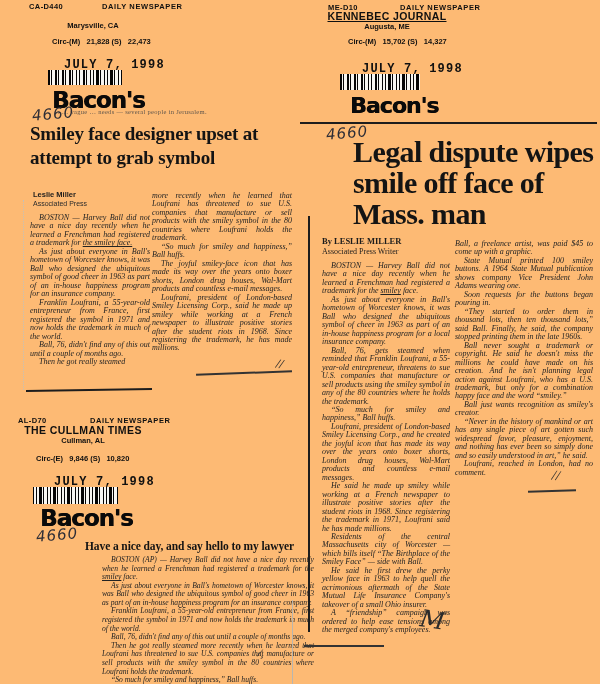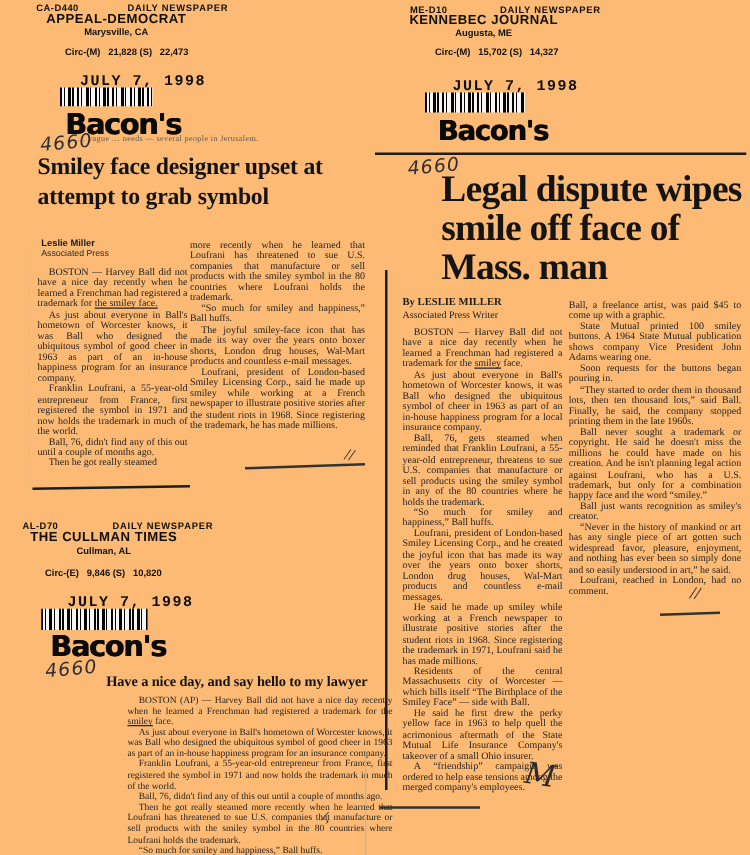--- a/index.html
+++ b/index.html
@@ -24,21 +24,21 @@
       font-size:23px;letter-spacing:-1px;color:#0a0a0a;text-shadow:.6px 0 0 #0a0a0a;}
   
   .headline{font-weight:bold;color:#141414;}
   .hl1{font-size:19px;line-height:24px;letter-spacing:-.2px;}
   .hl2{font-size:30px;line-height:31px;letter-spacing:-.6px;}
   .hl3{font-size:11.5px;letter-spacing:-.1px;}
   .by-sans{font-family:"Liberation Sans","DejaVu Sans",sans-serif;font-weight:bold;font-size:7.5px;}
   .by-sans2{font-family:"Liberation Sans","DejaVu Sans",sans-serif;font-size:7px;color:#2b2b2b;}
   .by-serif{font-weight:bold;font-size:8.5px;}
   .by-serif2{font-size:8px;}
-  .art{font-size:8px;line-height:1.06;text-align:justify;color:#232323;}
+  .art{font-size:8px;line-height:1.06;text-align:justify;color:#232323;font-style:italic;}
   .art p{margin:0;text-indent:9px;}
   .art-sm{font-size:7.6px;line-height:1.13;}
   .u{text-decoration:underline;}
   .cutoff{font-size:6.5px;color:#454545;letter-spacing:.3px;white-space:nowrap;overflow:hidden;opacity:.85;}
   
   .hand{font-family:"DejaVu Sans","Liberation Sans",sans-serif;font-style:italic;
       color:#2d2d36;font-size:15px;transform:rotate(-5deg);letter-spacing:1px;}
   .penmark{font-style:italic;color:#2b2b2b;}
   
   .hline{background:#1d1d1d;height:2px;}
@@ -46,21 +46,20 @@
   .thin{height:1.5px;background:#333;}
   .faint{background:#b9b6ae;}
 </style>
 </head>
 <body>
 
 <div id="scan">
 
   <div class="abs hsans code" style="left:29px;top:2px;">CA-D440</div>
   <div class="abs hsans ptype" style="left:102px;top:2px;">DAILY NEWSPAPER</div>
-  <div class="abs hsans pname" style="left:18px;top:9px;width:150px;">APPEAL-DEMOCRAT</div>
   <div class="abs hsans pcity" style="left:18px;top:21px;width:150px;">Marysville, CA</div>
   <div class="abs hsans circ" style="left:52px;top:37px;">Circ-(M)   21,828 (S)   22,473</div>
   <div class="abs hsans date" style="left:64px;top:58px;">JULY 7, 1998</div>
   <div class="abs barcode" style="left:48px;top:70px;width:74px;"></div>
   <div class="abs bacons" style="left:52px;top:87px;">Bacon's</div>
 
   <div class="abs cutoff" style="left:55px;top:108px;width:195px;">…… vague … needs —  several people in Jerusalem.</div>
   <div class="abs hand" style="left:32px;top:105px;">4660</div>
 
   <div class="abs headline hl1" style="left:30px;top:122px;width:232px;">Smiley face designer upset at attempt to grab symbol</div>
@@ -107,21 +106,21 @@
     <p>Ball, 76, didn't find any of this out until a couple of months ago.</p>
     <p>Then he got really steamed more recently when he learned that Loufrani has threatened to sue U.S. companies that manufacture or sell products with the smiley symbol in the 80 countries where Loufrani holds the trademark.</p>
     <p>“So much for smiley and happiness,” Ball huffs.</p>
   </div>
   <div class="abs penmark" style="left:258px;top:646px;font-size:12px;transform:rotate(14deg);">/,</div>
 
   <div class="abs faint" style="left:292px;top:600px;width:1px;height:84px;"></div>
 
   <div class="abs hsans code" style="left:328px;top:3px;text-align:center;">ME-D10</div>
   <div class="abs hsans ptype" style="left:400px;top:3px;">DAILY NEWSPAPER</div>
-  <div class="abs hsans pname" style="left:312px;top:10px;width:150px;">KENNEBEC JOURNAL</div>
+  <div class="abs hsans pname" style="left:312px;top:10px;width:150px;text-decoration:underline;">KENNEBEC JOURNAL</div>
   <div class="abs hsans pcity" style="left:312px;top:22px;width:150px;">Augusta, ME</div>
   <div class="abs hsans circ" style="left:348px;top:37px;">Circ-(M)   15,702 (S)   14,327</div>
   <div class="abs hsans date" style="left:362px;top:62px;">JULY 7, 1998</div>
   <div class="abs barcode" style="left:340px;top:74px;width:80px;height:16px;"></div>
   <div class="abs bacons" style="left:350px;top:93px;font-size:22px;">Bacon's</div>
 
   <div class="abs hline" style="left:300px;top:122px;width:297px;"></div>
   <div class="abs hand" style="left:326px;top:124px;">4660</div>
 
   <div class="abs headline hl2" style="left:338px;top:136px;width:268px;margin-left:15px;">Legal dispute wipes smile off face of Mass. man</div>

